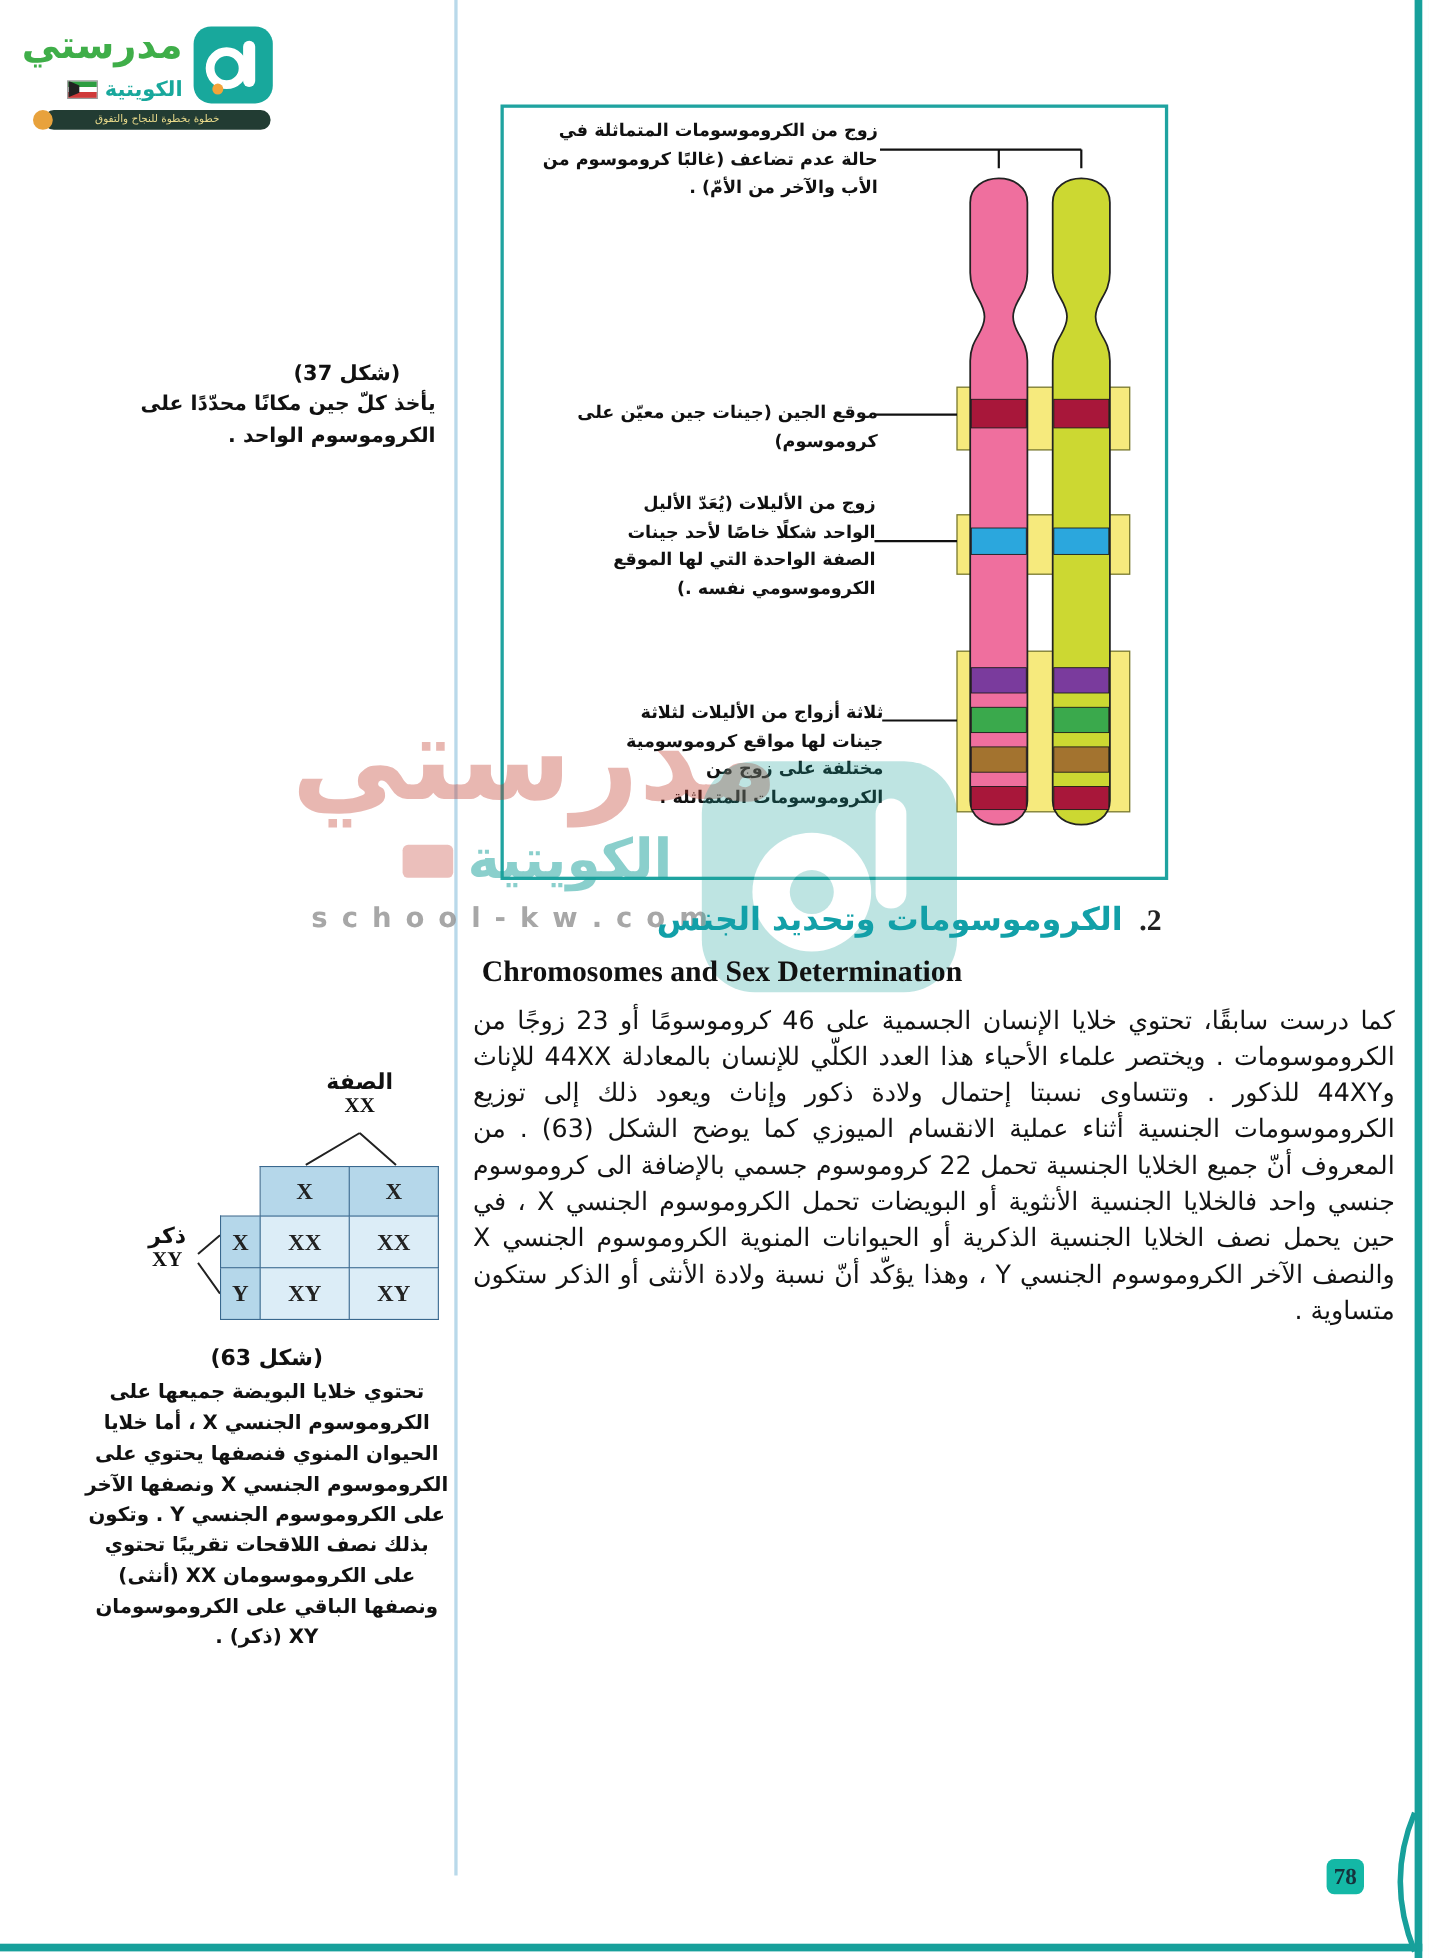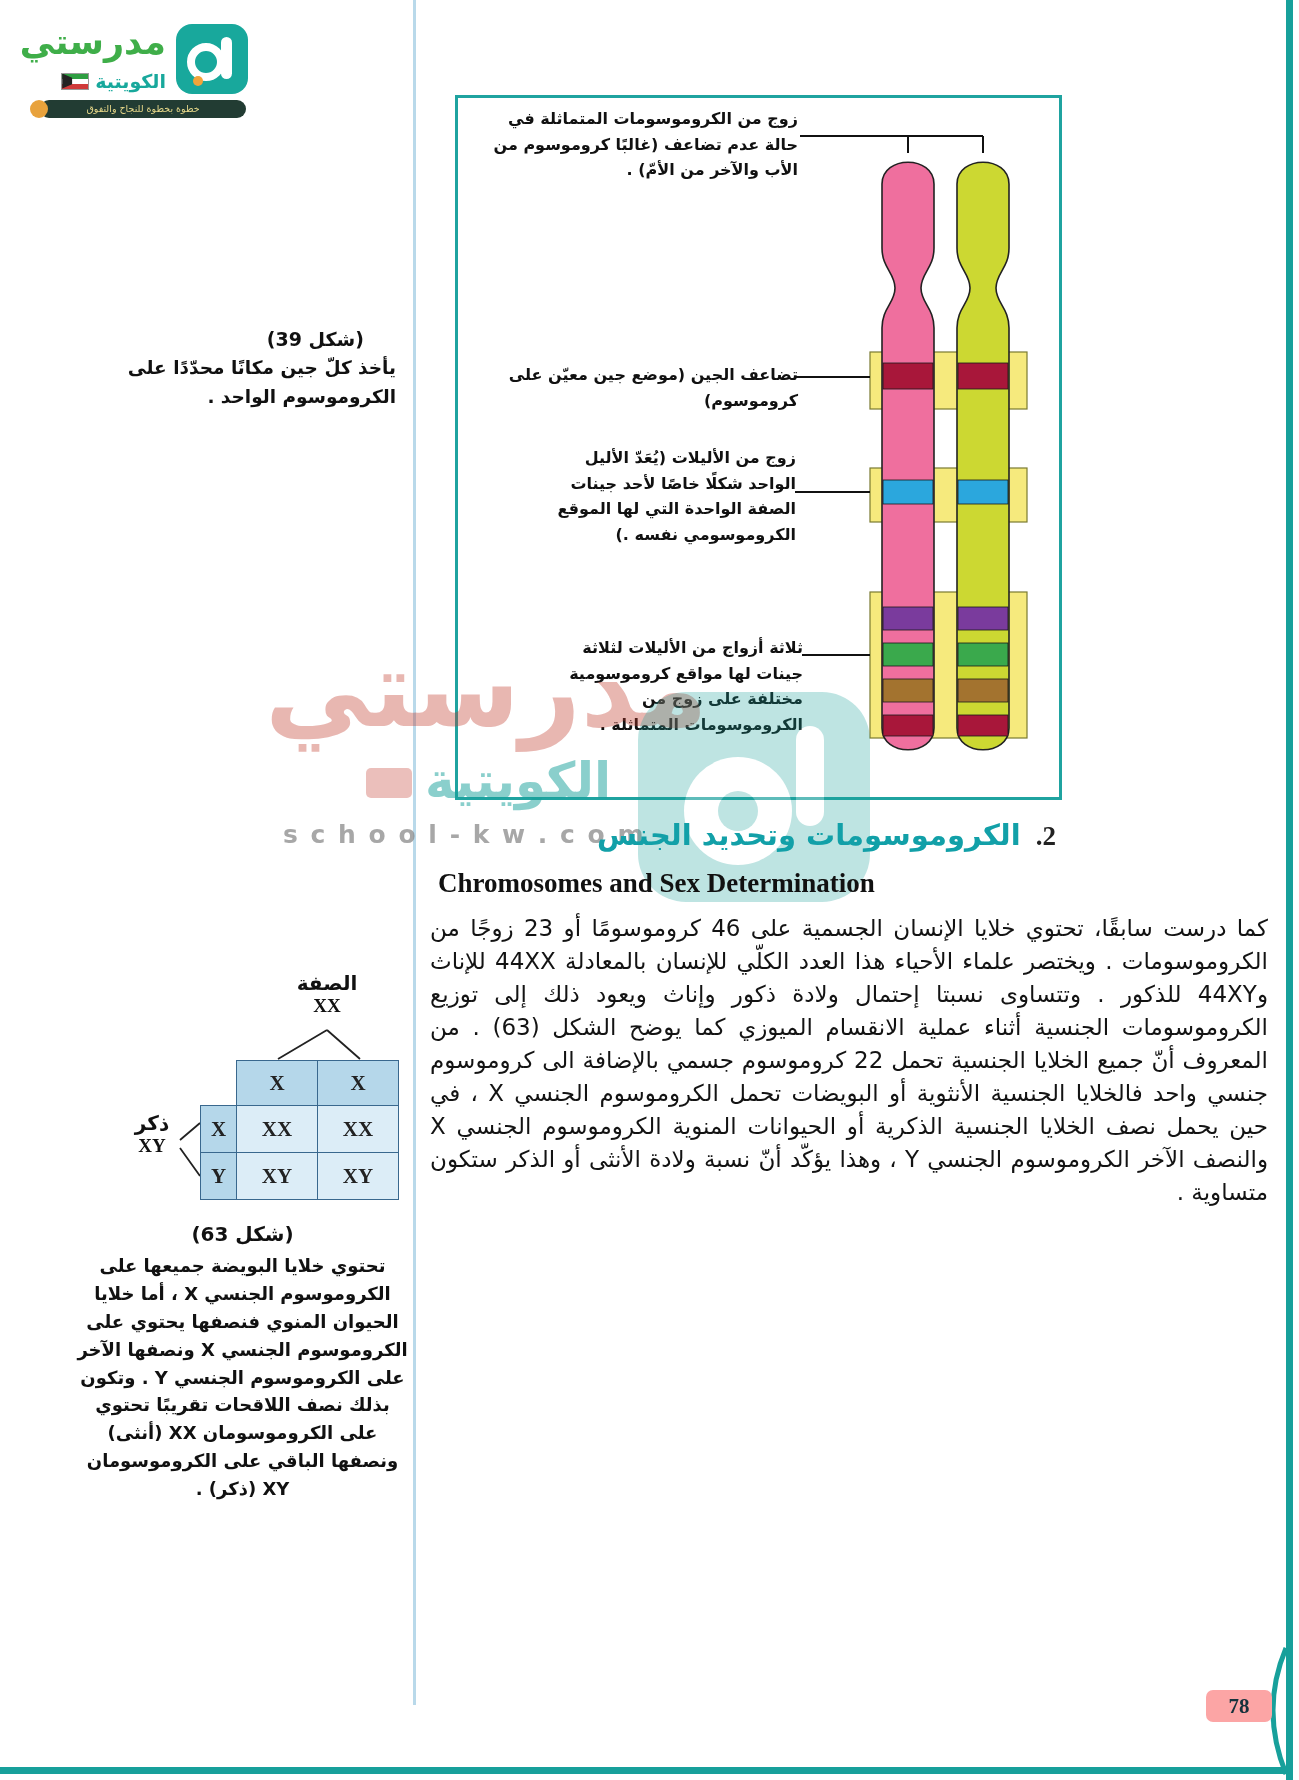--- a/index.html
+++ b/index.html
@@ -7,22 +7,22 @@
     position:relative; width:1299px; height:1780px; margin:0 auto;
     background:#ffffff; overflow:hidden;
     font-family:"DejaVu Sans", sans-serif; color:#111;
   }
   
   .edge-right  { position:absolute; left:1286px; top:0; width:7px; height:1780px; background:#17a09b; z-index:9; }
   .edge-bottom { position:absolute; left:0; top:1767px; width:1293px; height:7px; background:#17a09b; z-index:9; }
   .corner-curve{ position:absolute; left:1248px; top:1642px; z-index:9; }
   .col-divider { position:absolute; left:413px; top:0; width:3px; height:1705px; background:#b9d9ea; z-index:1; }
   .page-num {
-    position:absolute; left:1206px; top:1690px; width:66px; height:32px;
-    background:#fca5a5; border-radius:7px; display:flex; align-items:center; justify-content:center;
+    position:absolute; left:1206px; top:1690px; width:34px; height:32px;
+    background:#14b8a6; border-radius:7px; display:flex; align-items:center; justify-content:center;
     font-family:"Liberation Serif", serif; font-weight:bold; font-size:21px; color:#16323c; z-index:10;
   }
   
   .logo { position:absolute; left:32px; top:24px; width:218px; height:100px; z-index:7; }
   .logo-icon { position:absolute; right:2px; top:0; width:72px; height:70px; background:#18a89c; border-radius:16px; }
   .logo-title { position:absolute; right:84px; top:-2px; font-size:35px; font-weight:bold; color:#3fae49; direction:rtl; }
   .logo-sub { position:absolute; right:84px; top:46px; direction:rtl; display:flex; align-items:center; gap:6px;
               font-size:19px; font-weight:bold; color:#18a89c; }
   .flag { width:26px; height:15px; position:relative; display:inline-block;
           background:linear-gradient(180deg,#2e9e41 0 33%, #ffffff 33% 66%, #d03a3a 66% 100%); border:0.5px solid #999; }
@@ -145,27 +145,27 @@
         <rect x="500" y="581" width="50" height="23" fill="#a3732f"></rect>
         <rect x="500" y="617" width="50" height="21" fill="#a8173a"></rect>
       </g>
 
       <path d="M342,38 H525 M450,38 V55 M525,38 V55" stroke="#111" stroke-width="2" fill="none"></path>
       <path d="M337,279 H412" stroke="#111" stroke-width="2"></path>
       <path d="M337,394 H412" stroke="#111" stroke-width="2"></path>
       <path d="M344,557 H412" stroke="#111" stroke-width="2"></path>
     </svg>
     <div class="fig-label l1">زوج من الكروموسومات المتماثلة في حالة عدم تضاعف (غالبًا كروموسوم من الأب والآخر من الأمّ) .</div>
-    <div class="fig-label l2">تضاعف الجين (موضع جين معيّن على كروموسوم)</div>
+    <div class="fig-label l2">موقع الجين (جينات جين معيّن على كروموسوم)</div>
     <div class="fig-label l4">ثلاثة أزواج من الأليلات لثلاثة جينات لها مواقع كروموسومية مختلفة على زوج من الكروموسومات المتماثلة .</div>
     <div class="fig-label l3">زوج من الأليلات (يُعَدّ الأليل الواحد شكلًا خاصًا لأحد جينات الصفة الواحدة التي لها الموقع الكروموسومي نفسه .)</div>
   </div>
 
   <div class="fig62-cap">
-    <div class="t">(شكل 39)</div>
+    <div class="t">(شكل 37)</div>
     <div class="x">يأخذ كلّ جين مكانًا محدّدًا على الكروموسوم الواحد .</div>
   </div>
 
   <div class="sec-head">
     <span class="sec-num">2.</span>
     <span class="sec-title">الكروموسومات وتحديد الجنس</span>
   </div>
   <div class="sec-en">Chromosomes and Sex Determination</div>
 
   <div class="body-text">كما درست سابقًا، تحتوي خلايا الإنسان الجسمية على 46 كروموسومًا أو 23 زوجًا من الكروموسومات . ويختصر علماء الأحياء هذا العدد الكلّي للإنسان بالمعادلة 44XX للإناث و44XY للذكور . وتتساوى نسبتا إحتمال ولادة ذكور وإناث ويعود ذلك إلى توزيع الكروموسومات الجنسية أثناء عملية الانقسام الميوزي كما يوضح الشكل (63) . من المعروف أنّ جميع الخلايا الجنسية تحمل 22 كروموسوم جسمي بالإضافة الى كروموسوم جنسي واحد فالخلايا الجنسية الأنثوية أو البويضات تحمل الكروموسوم الجنسي X ، في حين يحمل نصف الخلايا الجنسية الذكرية أو الحيوانات المنوية الكروموسوم الجنسي X والنصف الآخر الكروموسوم الجنسي Y ، وهذا يؤكّد أنّ نسبة ولادة الأنثى أو الذكر ستكون متساوية .</div>

